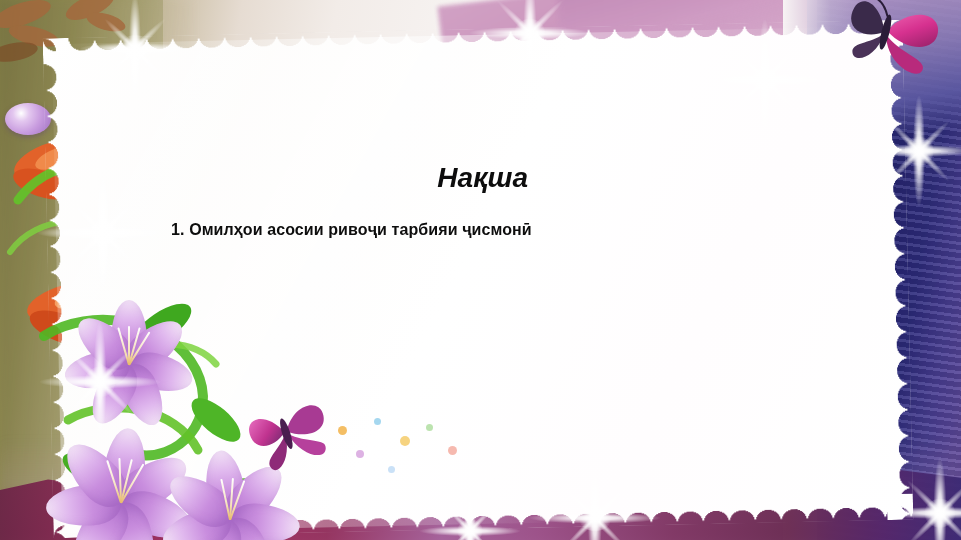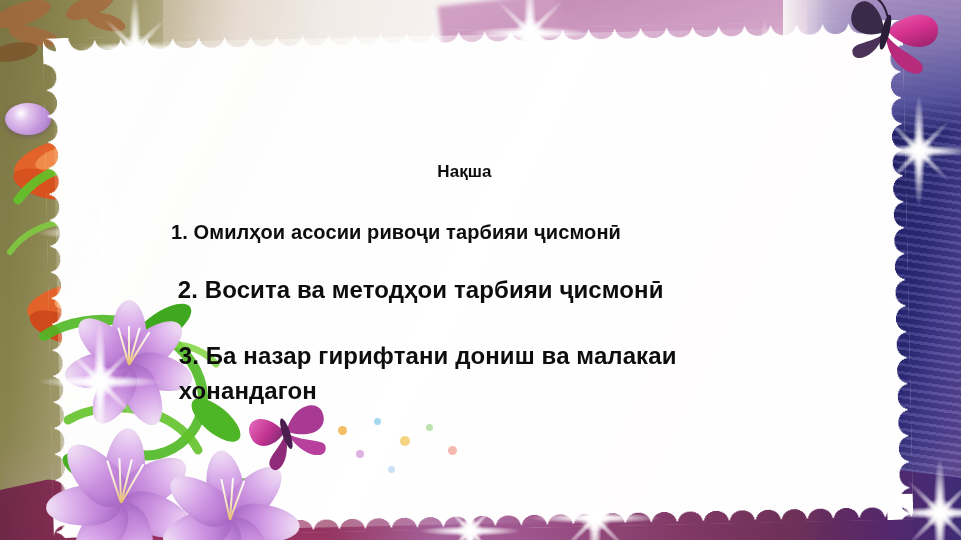--- a/index.html
+++ b/index.html
@@ -158,22 +158,22 @@
   .t{
     position:absolute;
     color:#0d0d0d;
     font-weight:bold;
     letter-spacing:.1px;
     white-space:nowrap;
     text-rendering:optimizeLegibility;
   }
   #t-mavzu{left:22.7%;top:19.3%;font-size:25.5px;}
   #t-title{left:39.3%;top:20.3%;font-size:25.5px;}
-  #t-naqsha{left:45.5%;top:30.0%;font-size:17px;}
-  #t-item1{left:17.8%;top:41.0%;font-size:20px;}
+  #t-naqsha{left:45.5%;top:30.0%;font-size:28px;font-style:italic;}
+  #t-item1{left:17.8%;top:41.0%;font-size:16px;}
   #t-item2{left:18.5%;top:51.2%;font-size:24px;}
   #t-item3{left:18.6%;top:62.8%;font-size:24px;white-space:normal;width:64%;line-height:1.45;}
 </style>
 </head>
 <body>
 
 <div id="slide">
 
   <div class="bg-layer bg-base"></div>
   <div class="left-strip"></div>
@@ -386,17 +386,15 @@
     </div>
   <div class="sparkle" style="left:420px;top:486px;width:100px;height:90px;">
     <span class="x1"></span>
       <span class="x2"></span>
       <span class="core"></span>
     </div>
 
   <div class="text-layer">
     <div class="t" id="t-naqsha">Нақша</div>
     <div class="t" id="t-item1">1. Омилҳои асосии ривоҷи тарбияи ҷисмонӣ</div>
-    <div class="t" id="t-item2">2. Восита ва методҳои тарбияи ҷисмонӣ</div>
-    <div class="t" id="t-item3">3. Ба назар гирифтани дониш ва малакаи хонандагон</div>
   </div>
 
 </div>
 
 </body></html>

